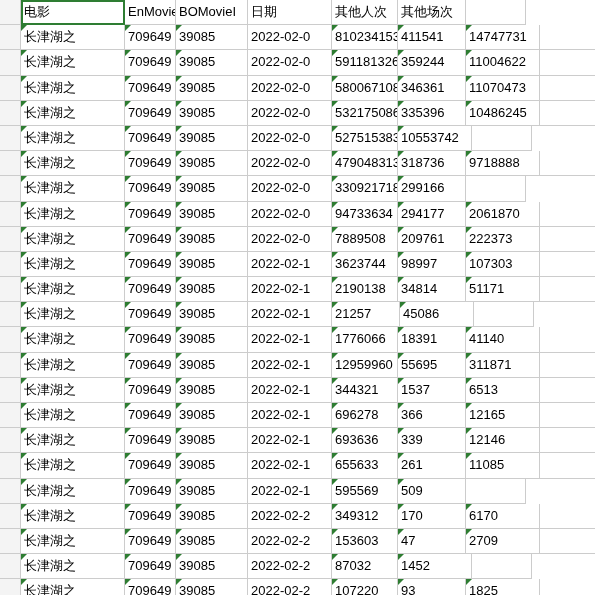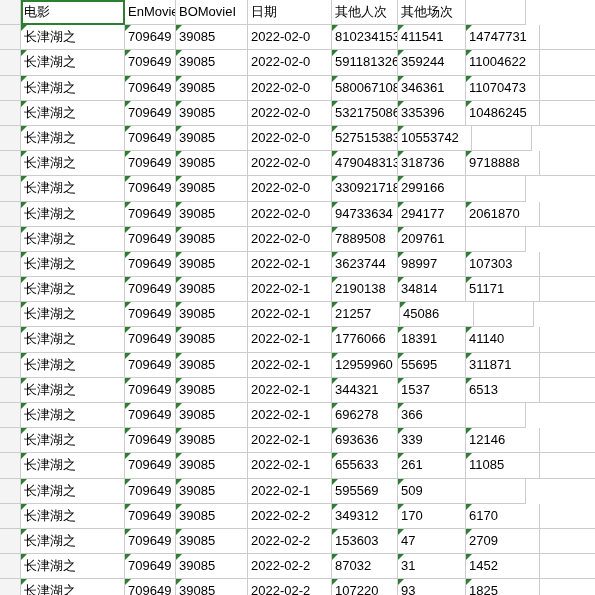--- a/index.html
+++ b/index.html
@@ -120,20 +120,21 @@
       <div class="cell w7"></div>
     </div>
     <div class="row">
       <div class="rowhead"></div>
       <div class="cell w0"><span class="tri"></span>长津湖之</div>
       <div class="cell w1"><span class="tri"></span>709649</div>
       <div class="cell w2"><span class="tri"></span>39085</div>
       <div class="cell w3">2022-02-0</div>
       <div class="cell w4"><span class="tri"></span>7889508</div>
       <div class="cell w5"><span class="tri"></span>209761</div>
+      <div class="cell w6"><span class="tri"></span>222373</div>
       <div class="cell w7"></div>
     </div>
     <div class="row">
       <div class="rowhead"></div>
       <div class="cell w0"><span class="tri"></span>长津湖之</div>
       <div class="cell w1"><span class="tri"></span>709649</div>
       <div class="cell w2"><span class="tri"></span>39085</div>
       <div class="cell w3">2022-02-1</div>
       <div class="cell w4"><span class="tri"></span>3623744</div>
       <div class="cell w5"><span class="tri"></span>98997</div>
@@ -195,20 +196,21 @@
       <div class="cell w7"></div>
     </div>
     <div class="row">
       <div class="rowhead"></div>
       <div class="cell w0"><span class="tri"></span>长津湖之</div>
       <div class="cell w1"><span class="tri"></span>709649</div>
       <div class="cell w2"><span class="tri"></span>39085</div>
       <div class="cell w3">2022-02-1</div>
       <div class="cell w4"><span class="tri"></span>696278</div>
       <div class="cell w5"><span class="tri"></span>366</div>
+      <div class="cell w6"><span class="tri"></span>12165</div>
       <div class="cell w7"></div>
     </div>
     <div class="row">
       <div class="rowhead"></div>
       <div class="cell w0"><span class="tri"></span>长津湖之</div>
       <div class="cell w1"><span class="tri"></span>709649</div>
       <div class="cell w2"><span class="tri"></span>39085</div>
       <div class="cell w3">2022-02-1</div>
       <div class="cell w4"><span class="tri"></span>693636</div>
       <div class="cell w5"><span class="tri"></span>339</div>
@@ -258,21 +260,20 @@
       <div class="cell w6"><span class="tri"></span>2709</div>
       <div class="cell w7"></div>
     </div>
     <div class="row">
       <div class="rowhead"></div>
       <div class="cell w0"><span class="tri"></span>长津湖之</div>
       <div class="cell w1"><span class="tri"></span>709649</div>
       <div class="cell w2"><span class="tri"></span>39085</div>
       <div class="cell w3">2022-02-2</div>
       <div class="cell w4"><span class="tri"></span>87032</div>
-      <div class="cell w5"><span class="tri"></span>31</div>
       <div class="cell w6"><span class="tri"></span>1452</div>
       <div class="cell w7"></div>
     </div>
     <div class="row">
       <div class="rowhead"></div>
       <div class="cell w0"><span class="tri"></span>长津湖之</div>
       <div class="cell w1"><span class="tri"></span>709649</div>
       <div class="cell w2"><span class="tri"></span>39085</div>
       <div class="cell w3">2022-02-2</div>
       <div class="cell w4"><span class="tri"></span>107220</div>

